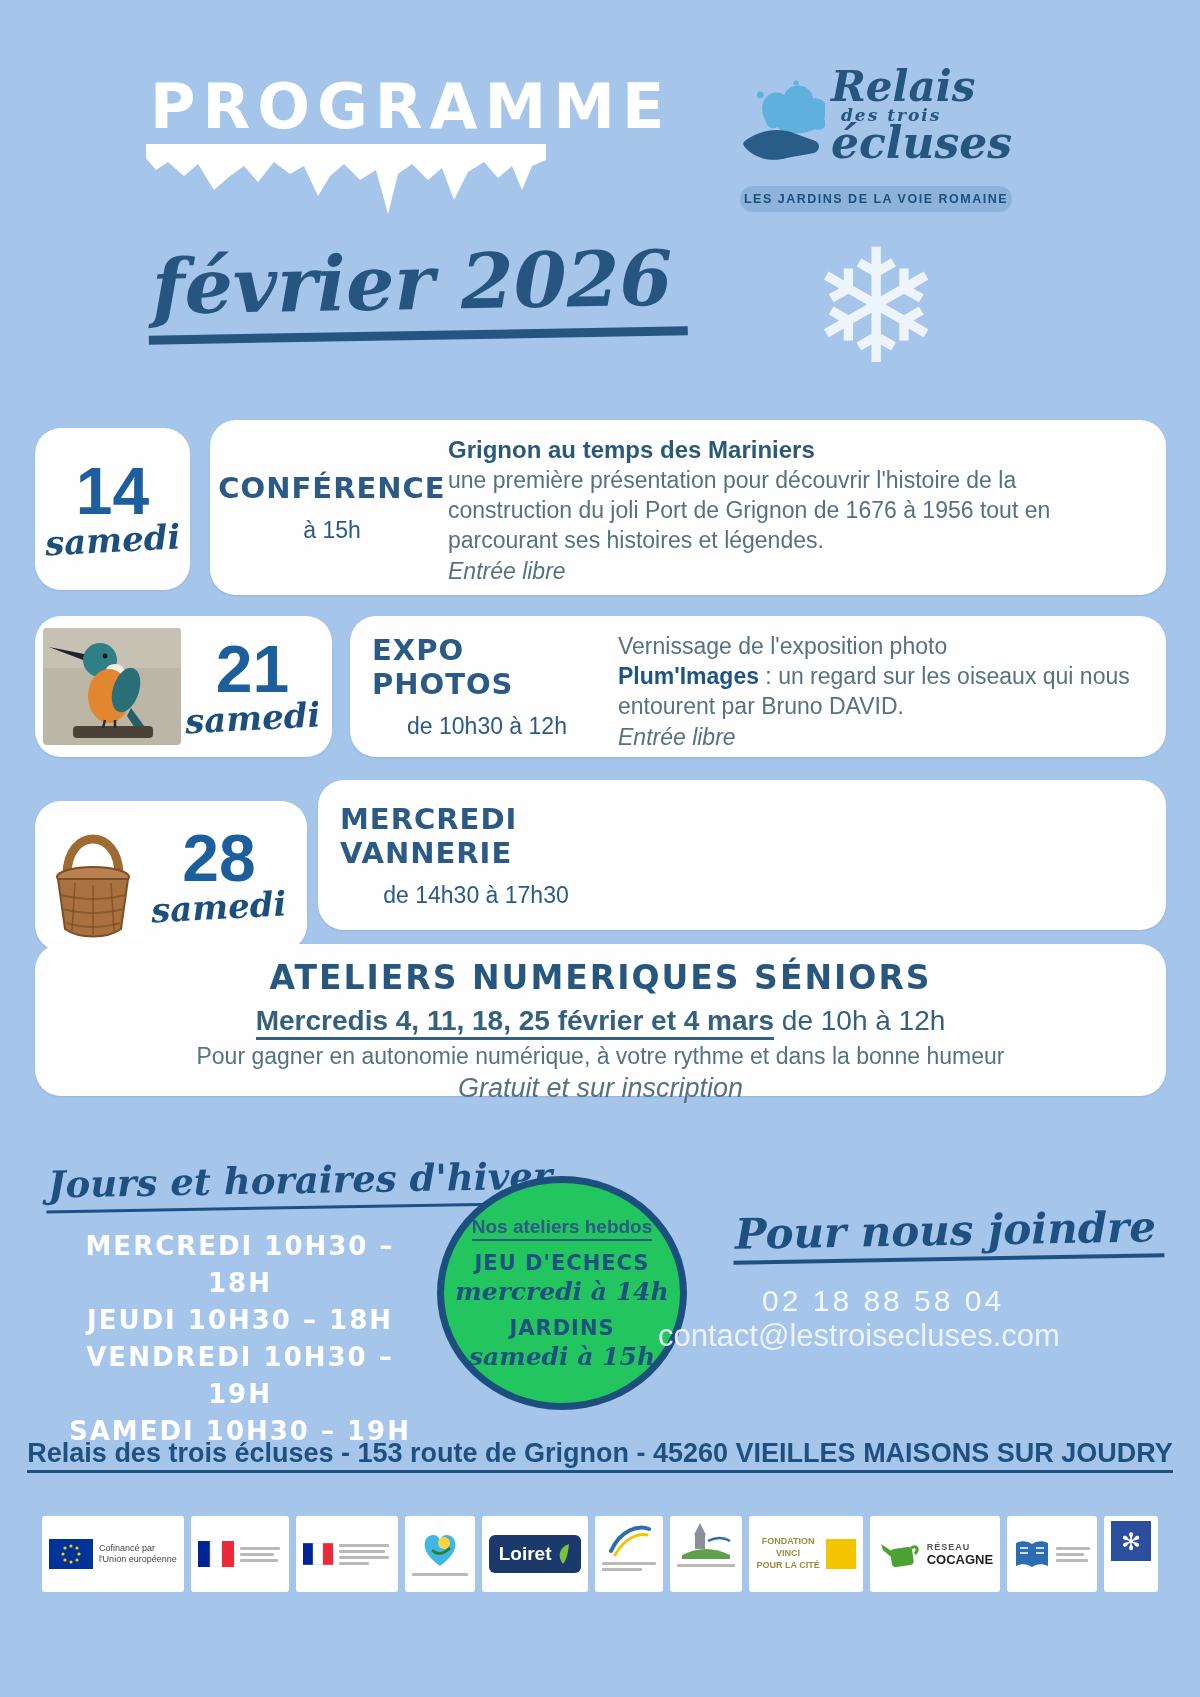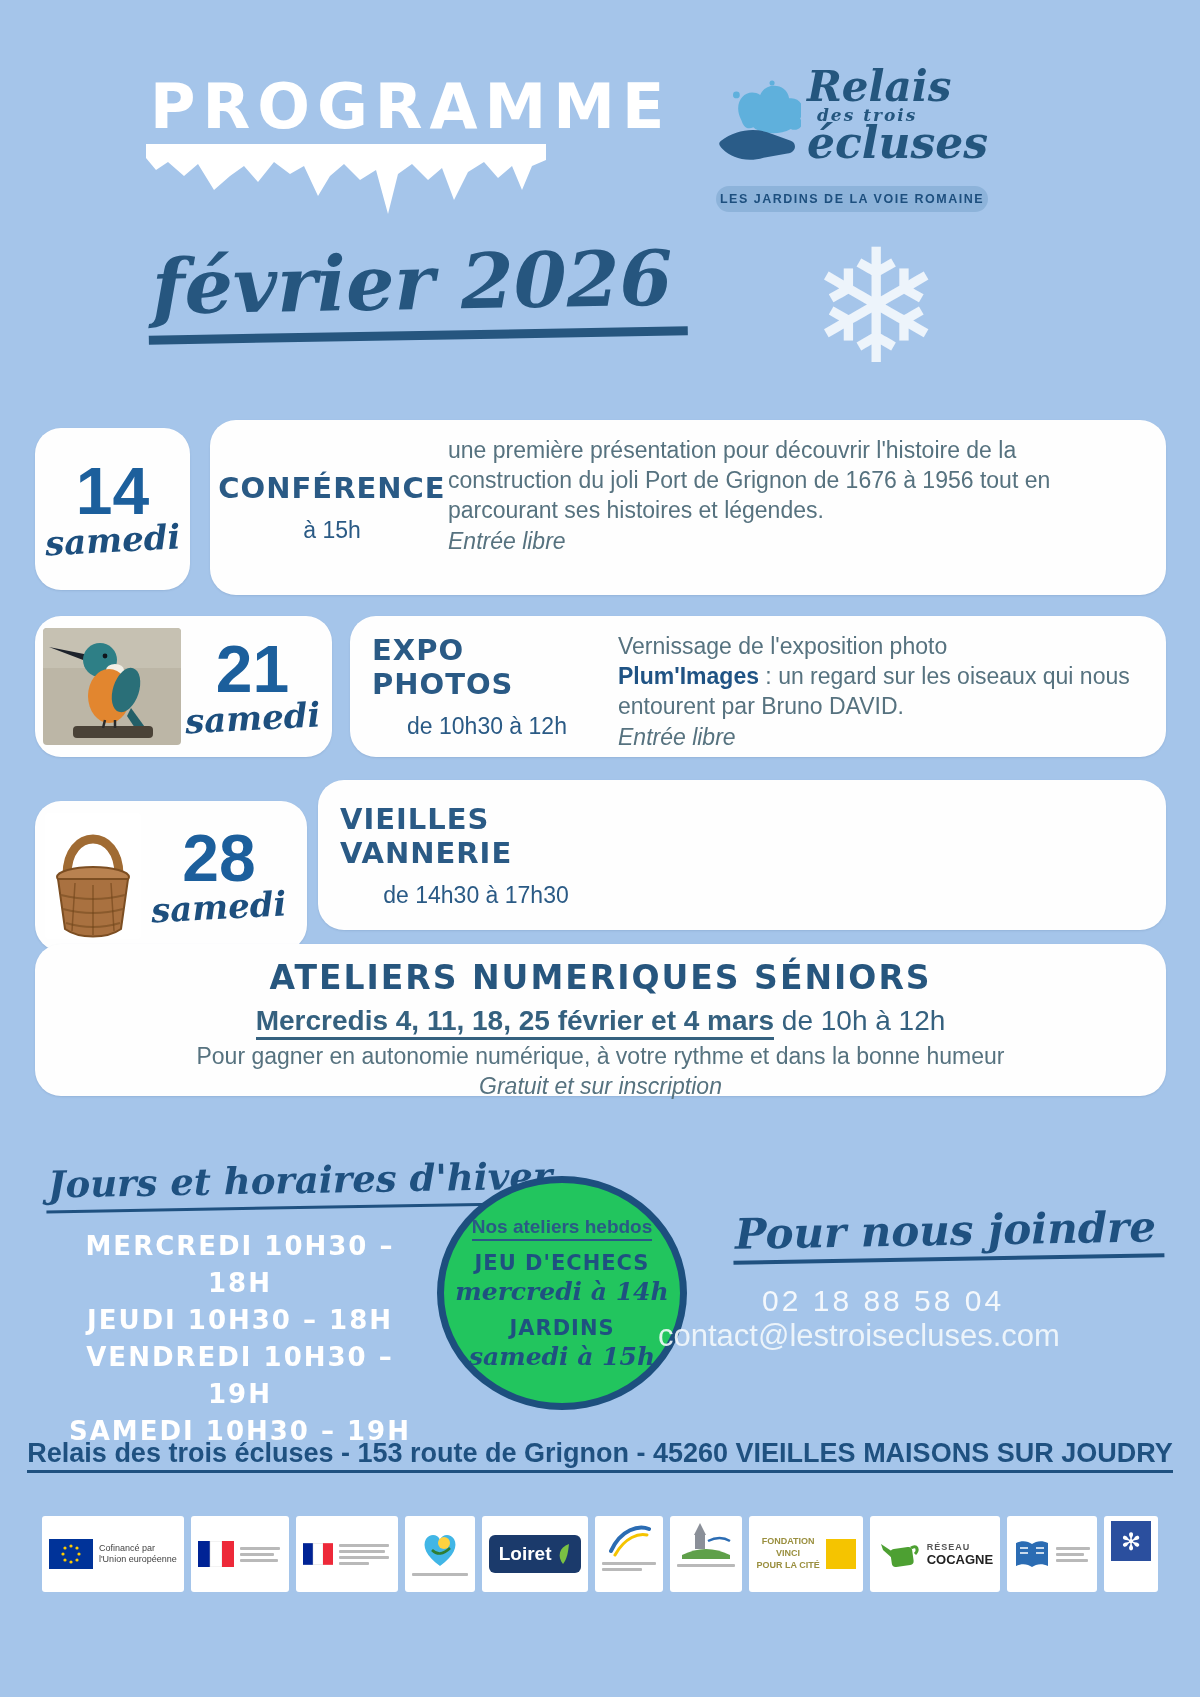--- a/index.html
+++ b/index.html
@@ -10,21 +10,21 @@
   .script{font-family:"DejaVu Serif",serif;font-style:italic;font-weight:bold;}
 
   
   .programme{left:150px;top:70px;font-size:62px;font-weight:800;color:#ffffff;
              letter-spacing:7px;font-family:"DejaVu Sans",sans-serif;}
   .snowcap{left:146px;top:136px;}
   .fevrier{left:148px;top:238px;font-size:76px;color:#26567f;padding:0 14px 4px 4px;
            border-bottom:9px solid #26567f;transform:rotate(-1deg);}
   .big-snowflake{left:810px;top:228px;font-size:158px;color:rgba(255,255,255,.8);line-height:1;}
 
-  .brand{left:716px;top:68px;width:272px;}
+  .brand{left:740px;top:68px;width:272px;}
   .brand-row{display:flex;align-items:flex-start;}
   .brand-text{margin-left:6px;color:#24567e;line-height:.9;}
   .brand-l1{font-size:42px;}
   .brand-l2{font-size:17px;letter-spacing:2px;margin:2px 0 0 10px;}
   .brand-l3{font-size:44px;margin-top:0px;}
   .brand-pill{margin-top:8px;background:#8db3da;border-radius:14px;text-align:center;
               font-size:12.5px;font-weight:bold;letter-spacing:1.5px;color:#1d4f7e;padding:6px 2px;}
 
   
   .date-num{font-size:66px;font-weight:800;color:#1c5f9c;line-height:1;}
@@ -40,21 +40,21 @@
   .desc b{color:#1f5384;}
   .note{font-style:italic;color:#56727f;font-size:23px;margin-top:2px;}
   .photo{border-radius:4px;flex:none;}
 
   
   .wide-card{left:35px;top:944px;width:1131px;height:152px;text-align:center;padding-top:14px;box-sizing:border-box;}
   .wc-title{font-size:33px;font-weight:800;color:#27567e;letter-spacing:2px;font-family:"DejaVu Sans",sans-serif;}
   .wc-dates{font-size:28px;color:#35617f;margin-top:8px;}
   .wc-dates .u{font-weight:600;border-bottom:3px solid #35617f;padding-bottom:1px;}
   .wc-l3{font-size:23px;color:#56727f;margin-top:6px;}
-  .wc-l4{font-size:23px;color:#56727f;font-style:italic;margin-top:3px;}
+  .wc-l4{font-size:27px;color:#56727f;font-style:italic;margin-top:3px;}
 
   
   .hours-title{left:46px;top:1158px;font-size:37px;color:#1f5180;border-bottom:3px solid #1f5180;
                padding:0 6px 4px 2px;transform:rotate(-1deg);}
   .hours{left:55px;top:1228px;width:370px;text-align:center;}
   .hours div{color:#ffffff;font-weight:800;font-size:26px;letter-spacing:2px;line-height:37px;
              font-family:"DejaVu Sans",sans-serif;}
   .circle{left:437px;top:1176px;width:250px;height:234px;background:#22c55e;border:7px solid #1d4f7e;
           border-radius:50%;display:flex;flex-direction:column;align-items:center;justify-content:center;
           box-sizing:border-box;text-align:center;}
@@ -113,20 +113,21 @@
   <div class="card date-stack" style="left:35px;top:428px;width:155px;height:162px;">
     <div class="date-num">14</div>
     <div class="date-day script">samedi</div>
   </div>
   <div class="card event-card" style="left:210px;top:420px;width:956px;height:175px;">
     <div class="ec-left" style="width:200px;">
       <div class="ec-type">CONFÉRENCE</div>
       <div class="ec-time">à 15h</div>
     </div>
     <div class="ec-right">
+      <div class="lead">Grignon au temps des Mariniers</div>
       <div class="desc">une première présentation pour découvrir l'histoire de la construction du joli Port de Grignon de 1676 à 1956 tout en parcourant ses histoires et légendes.</div>
       <div class="note">Entrée libre</div>
     </div>
   </div>
 
   <div class="card" style="left:35px;top:616px;width:297px;height:141px;display:flex;align-items:center;padding:8px 8px;box-sizing:border-box;">
     <svg class="photo" width="138" height="117" viewBox="0 0 138 117">
       <rect width="138" height="117" fill="#bcb6a6"></rect>
       <rect y="0" width="138" height="40" fill="#c6c1b2"></rect>
       <polygon fill="#1d222b" points="46,27 6,19 48,35"></polygon>
@@ -171,21 +172,21 @@
       <line x1="48" y1="72" x2="48" y2="122" stroke="#6f4419" stroke-width="1.5" opacity=".6"></line>
       <line x1="66" y1="70" x2="69" y2="118" stroke="#6f4419" stroke-width="1.5" opacity=".6"></line>
     </svg>
     <div class="date-stack" style="flex:1;">
       <div class="date-num">28</div>
       <div class="date-day script">samedi</div>
     </div>
   </div>
   <div class="card event-card" style="left:318px;top:780px;width:848px;height:150px;">
     <div class="ec-left" style="width:272px;">
-      <div class="ec-type">VIEILLES VANNERIE</div>
+      <div class="ec-type">MERCREDI VANNERIE</div>
       <div class="ec-time">de 14h30 à 17h30</div>
     </div>
   </div>
 
   <div class="card wide-card">
     <div class="wc-title">ATELIERS NUMERIQUES SÉNIORS</div>
     <div class="wc-dates">
       <span class="u">Mercredis 4, 11, 18, 25 février et 4 mars</span><span> de 10h à 12h</span>
     </div>
     <div class="wc-l3">Pour gagner en autonomie numérique, à votre rythme et dans la bonne humeur</div>

